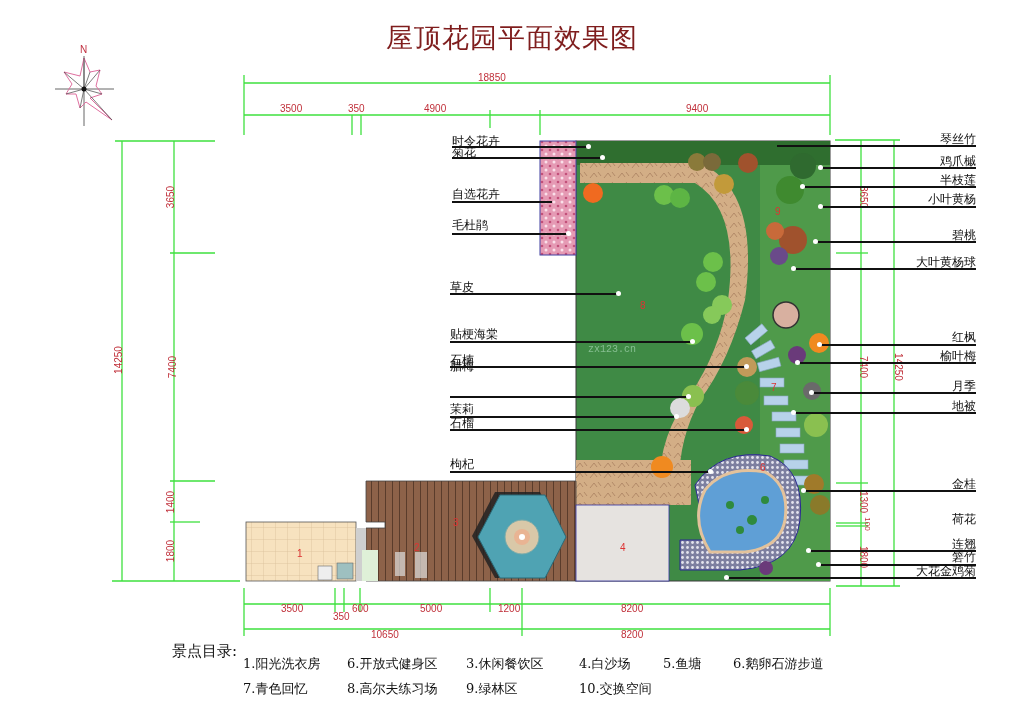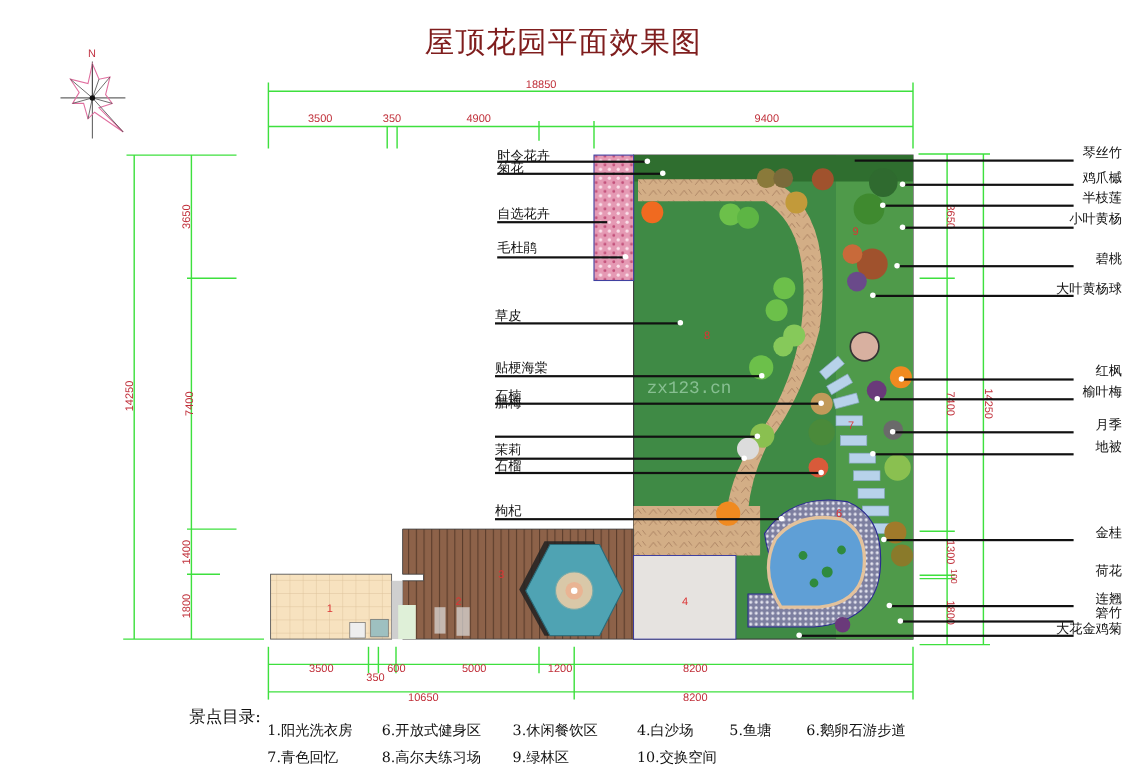--- a/index.html
+++ b/index.html
@@ -3,27 +3,27 @@
 <meta charset="utf-8">
 <style>
   html,body{margin:0;padding:0;background:#fff;}
   body{width:1024px;height:701px;position:relative;overflow:hidden;font-family:"DejaVu Serif","Liberation Serif",serif;}
   .abs{position:absolute;}
   #title{left:0;width:1024px;top:20px;text-align:center;font-size:27px;color:#7f1d1d;letter-spacing:1px;}
   .dimtxt{position:absolute;color:#c0303a;font-family:"Liberation Sans","DejaVu Sans",sans-serif;font-size:10px;line-height:10px;}
   .vtxt{transform:rotate(-90deg);transform-origin:center center;}
   .vtxt-r{transform:rotate(90deg);transform-origin:center center;}
   .lbl{position:absolute;font-size:12px;color:#111;line-height:13px;white-space:nowrap;}
-  .lbl.right{text-align:right;margin-left:44px;}
+  .lbl.right{text-align:right;}
   .leader{position:absolute;height:1.5px;background:#111;}
   .dot{position:absolute;width:5px;height:5px;border-radius:50%;background:#fff;}
   .zone-num{position:absolute;color:#d33;font-size:10px;font-family:"Liberation Sans",sans-serif;}
   #legend-title{left:172px;top:642px;font-size:15px;color:#111;}
   .leg{position:absolute;font-size:13px;color:#111;white-space:nowrap;}
-  #watermark{left:588px;top:344px;color:#8fc59a;font-family:"Liberation Mono",monospace;font-size:16px;opacity:.9;}
+  #watermark{left:588px;top:344px;color:#8fc59a;font-family:"Liberation Mono",monospace;font-size:10px;opacity:.9;}
 </style>
 </head>
 <body>
 
 <div id="title" class="abs">屋顶花园平面效果图</div>
 
 <div class="abs" style="left:52px;top:42px;width:70px;height:90px;">
   <span class="abs" style="left:28px;top:2px;color:#c03040;font-family:'Liberation Sans',sans-serif;font-size:10px;">N</span>
   <svg width="70" height="90" style="position:absolute;left:0;top:0;">
     <line x1="32" y1="14" x2="32" y2="84" stroke="#666" stroke-width="1"></line>

